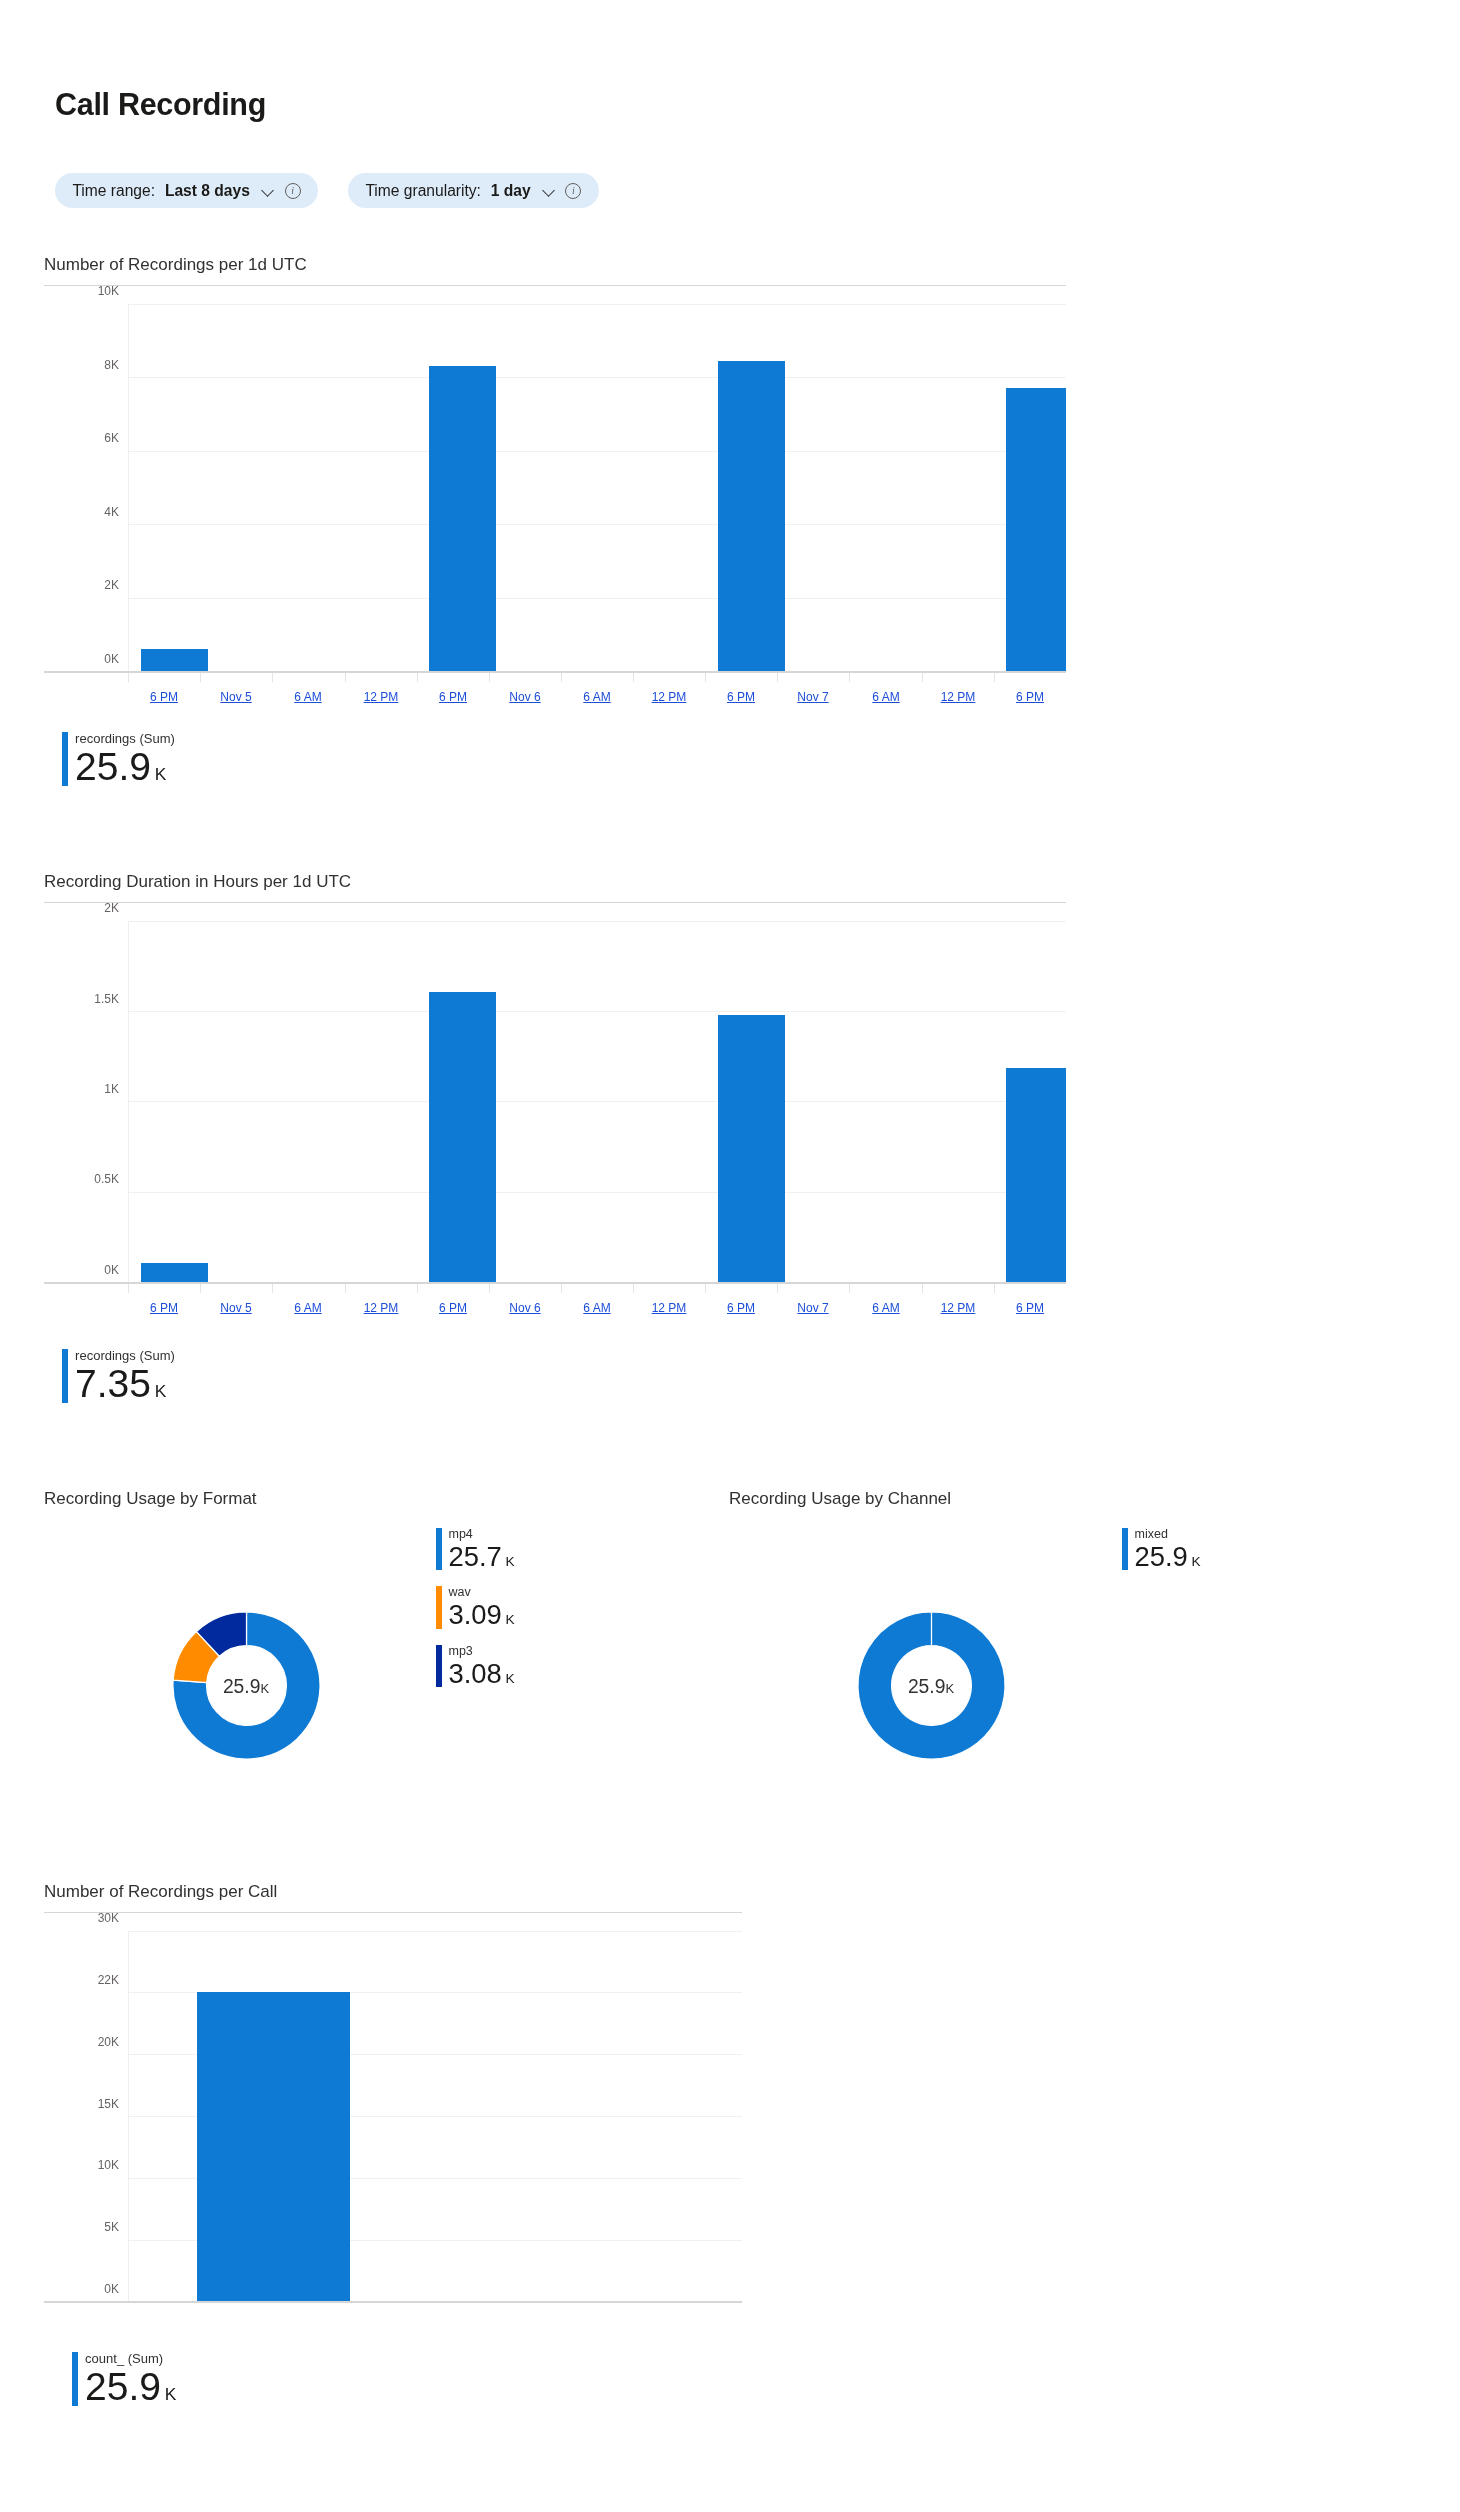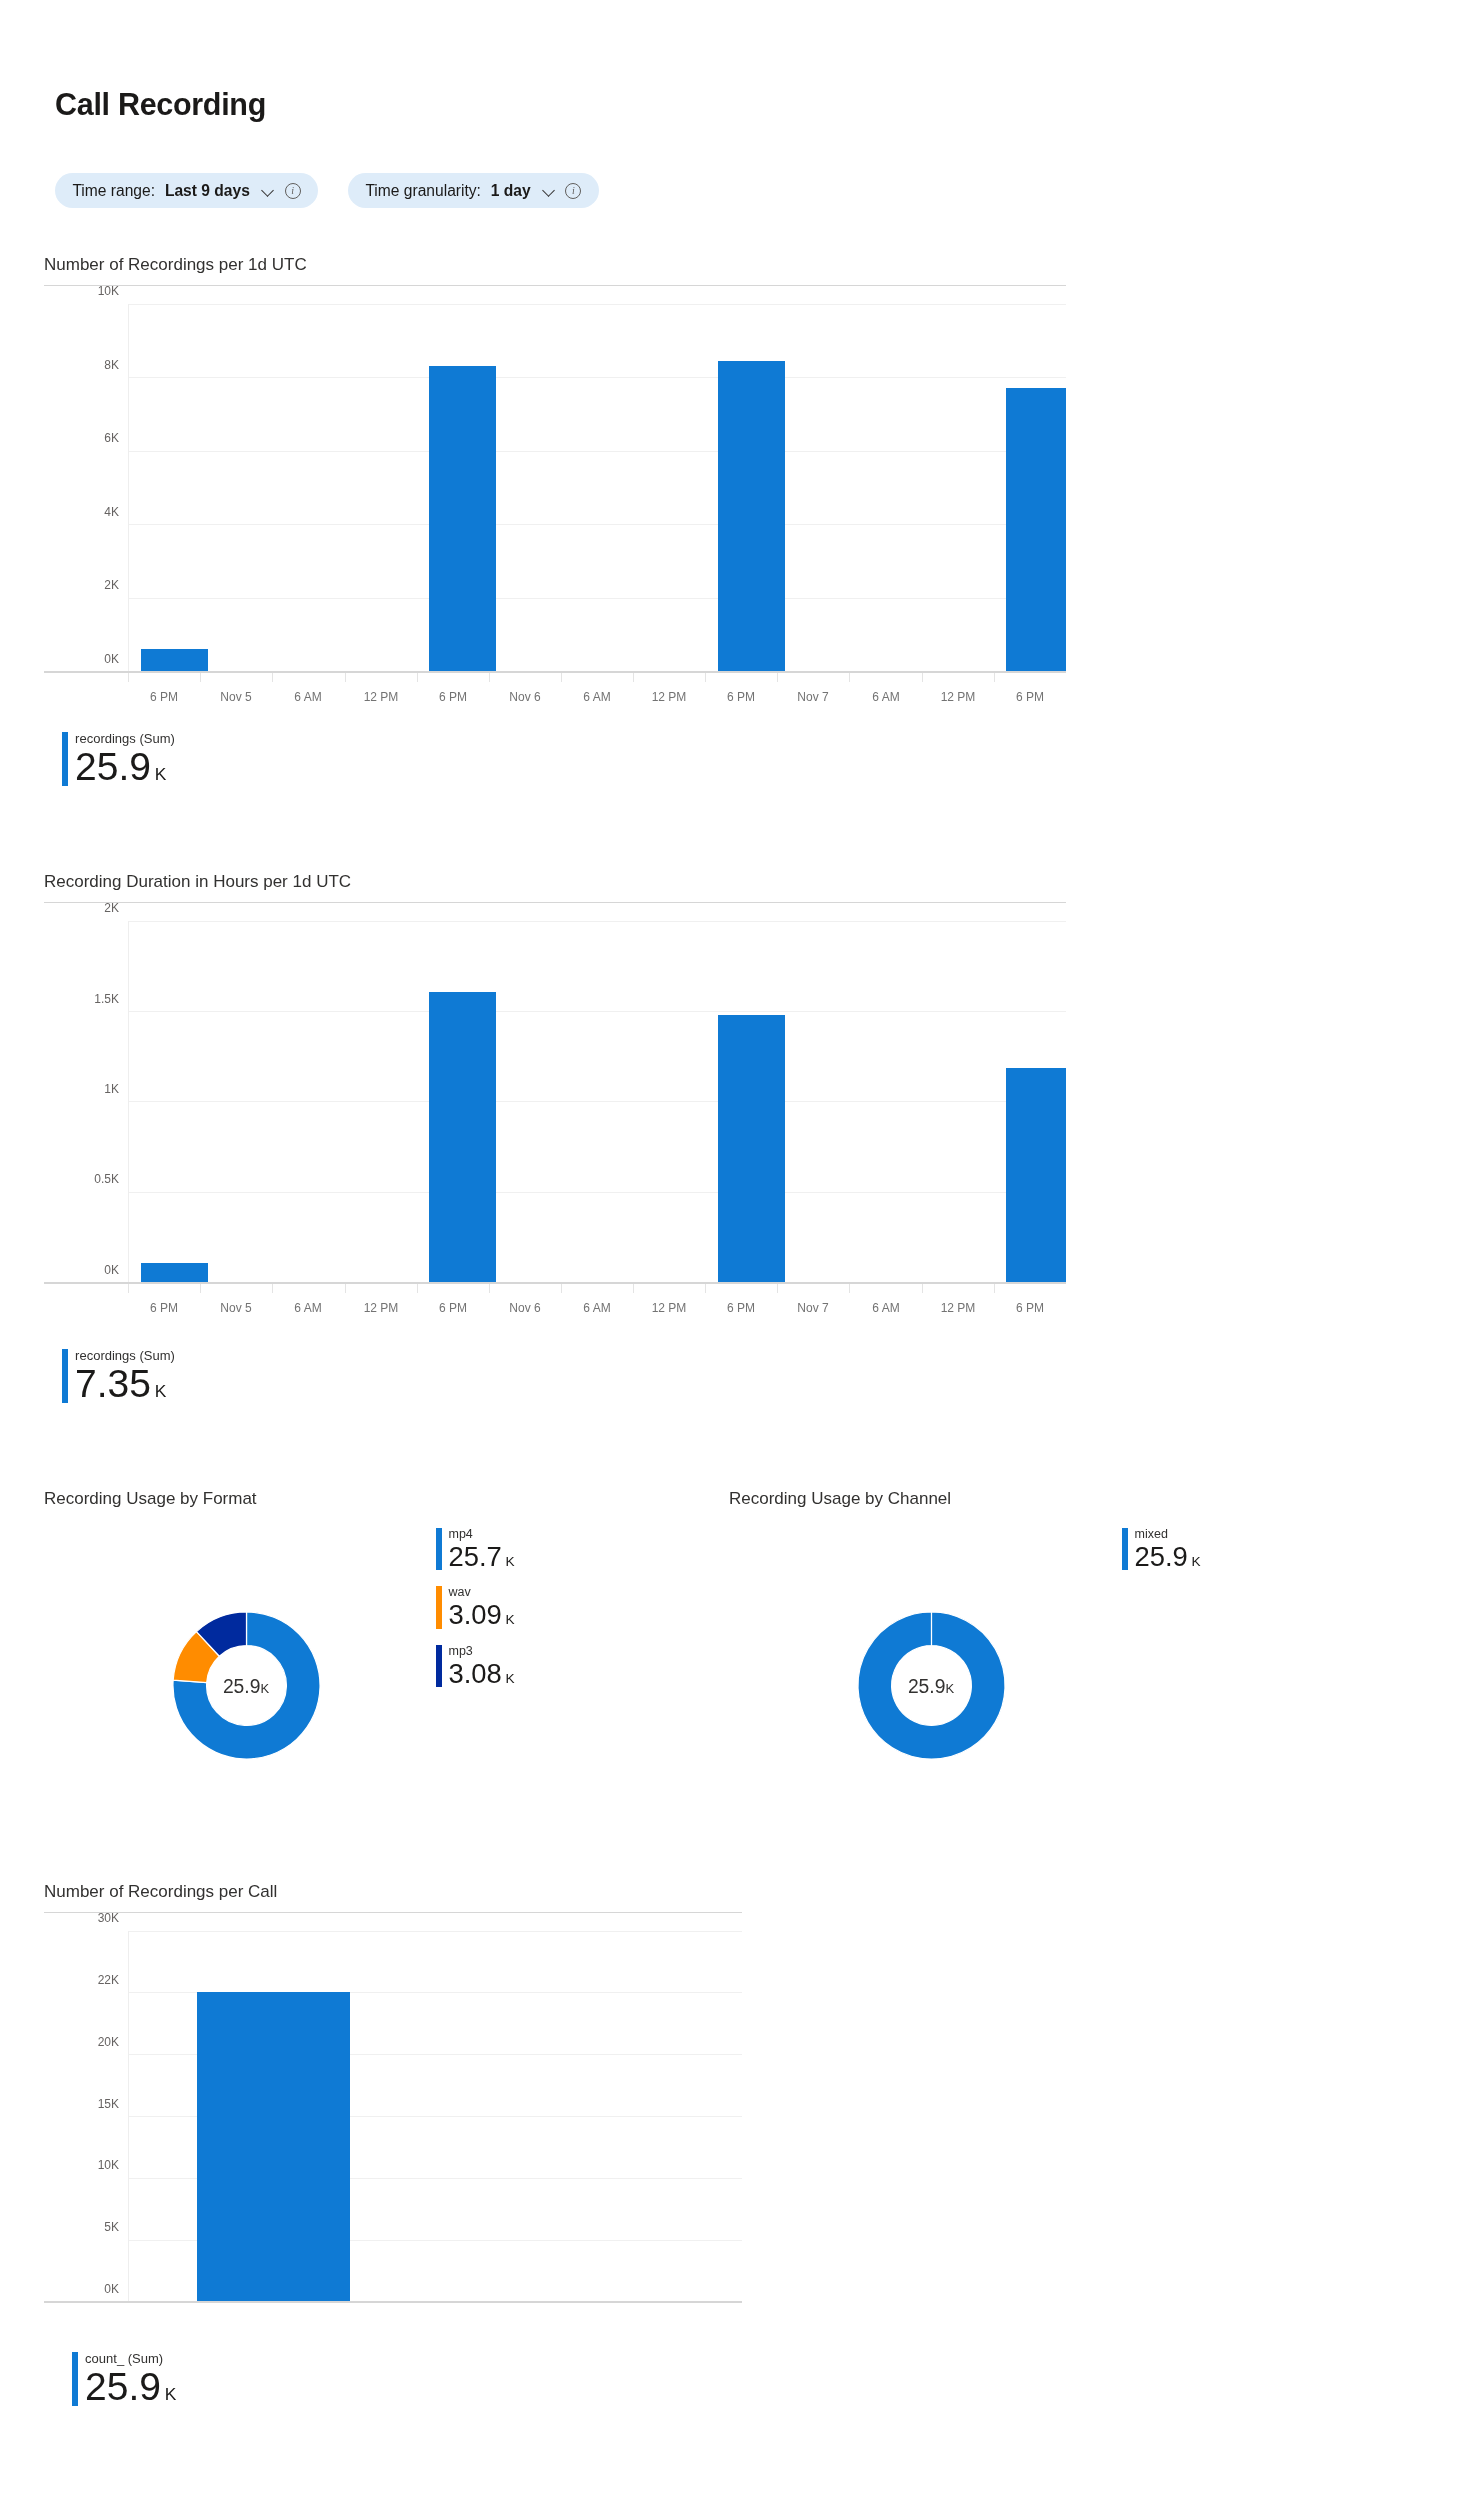--- a/index.html
+++ b/index.html
@@ -108,23 +108,24 @@
   .ytick {
     position: absolute;
     font-size: 12px;
     color: #666362;
     text-align: right;
     transform: translateY(-50%);
   }
   .xtick {
     position: absolute;
     font-size: 12px;
-    color: #737373;
+    color: #1d4ed8;
     white-space: nowrap;
     transform: translateX(-50%);
+    text-decoration: underline;
   }
   .bar {
     position: absolute;
     background: #0f7ad4;
     bottom: 0;
   }
 
   
   .kpi {
     position: absolute;
@@ -173,21 +174,21 @@
   .donut-center .unit { font-size: 13px; }
 </style>
 </head>
 <body>
 
 <div class="page-title">Call Recording</div>
 
 <div class="pill-row">
   <div class="pill">
     <span class="pill-key">Time range:</span>
-    <span class="pill-val">Last 9 days</span>
+    <span class="pill-val">Last 8 days</span>
     <span class="chev"></span>
     <span class="info-ic">i</span>
   </div>
   <div class="pill">
     <span class="pill-key">Time granularity:</span>
     <span class="pill-val">1 day</span>
     <span class="chev"></span>
     <span class="info-ic">i</span>
   </div>
 </div>

